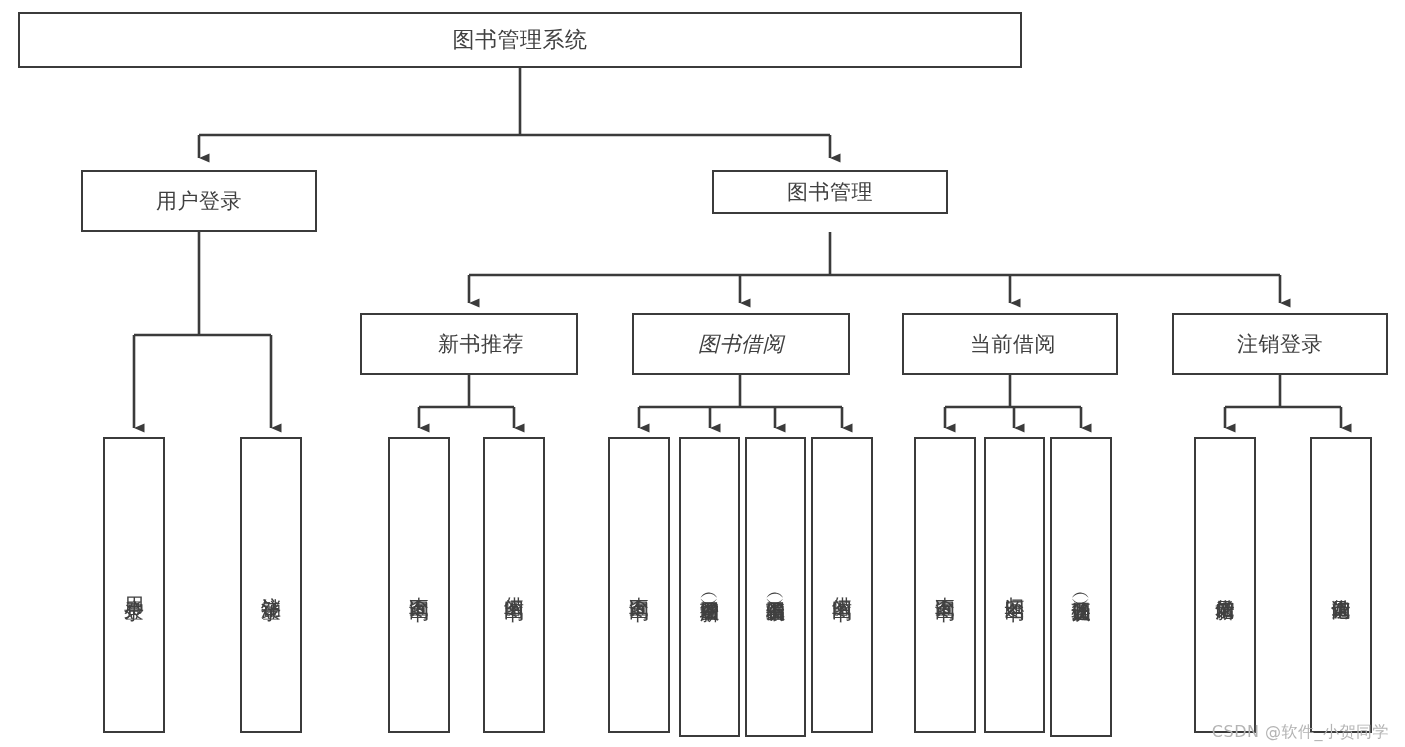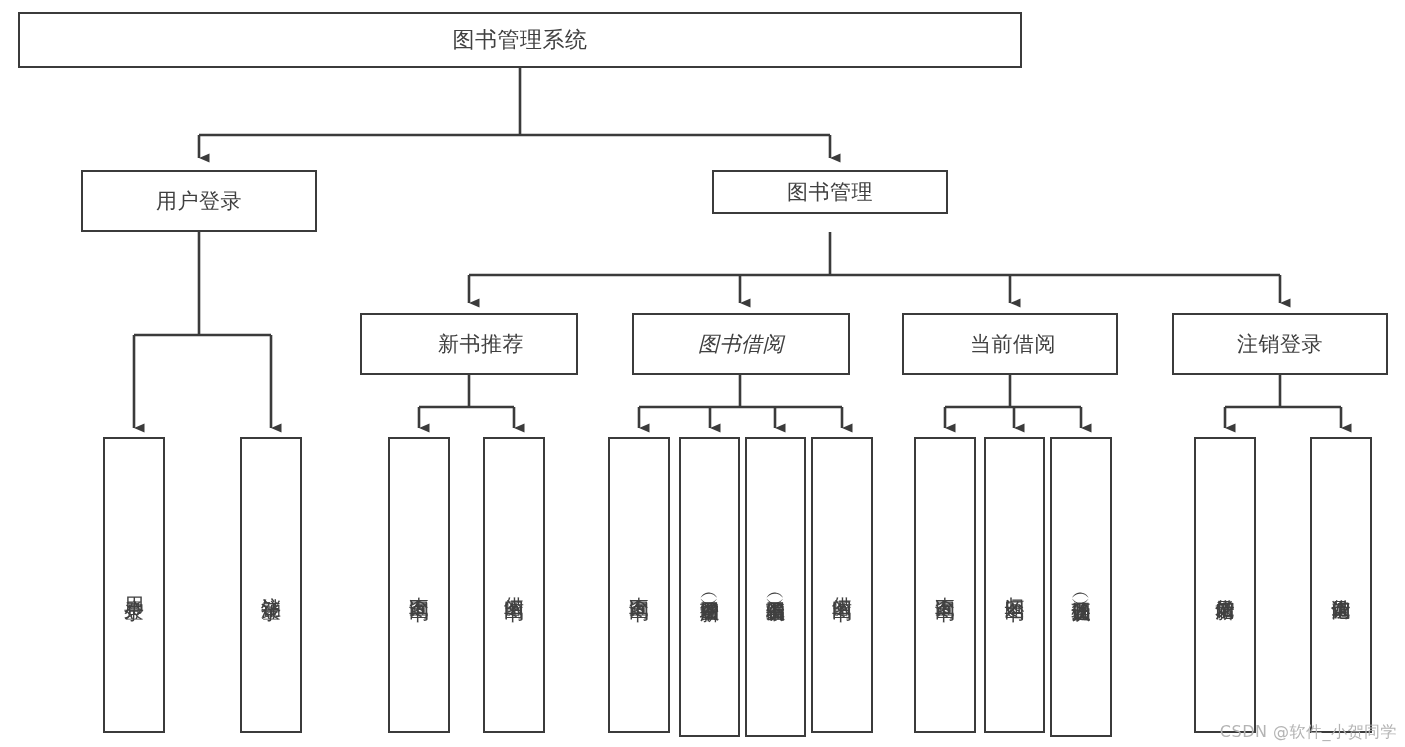--- a/index.html
+++ b/index.html
@@ -60,21 +60,21 @@
     line-height: 1.25;
     letter-spacing: 2px;
     white-space: nowrap;
   }
   .node-box.vertical.tight .node-label {
     letter-spacing: 0px;
     font-size: 19px;
   }
   .watermark {
     position: absolute;
-    right: 8px;
+    right: 16px;
     bottom: 4px;
     font-size: 16px;
     color: #b4b4b4;
     letter-spacing: 0.5px;
     white-space: nowrap;
   }
 </style>
 </head>
 <body>
 

